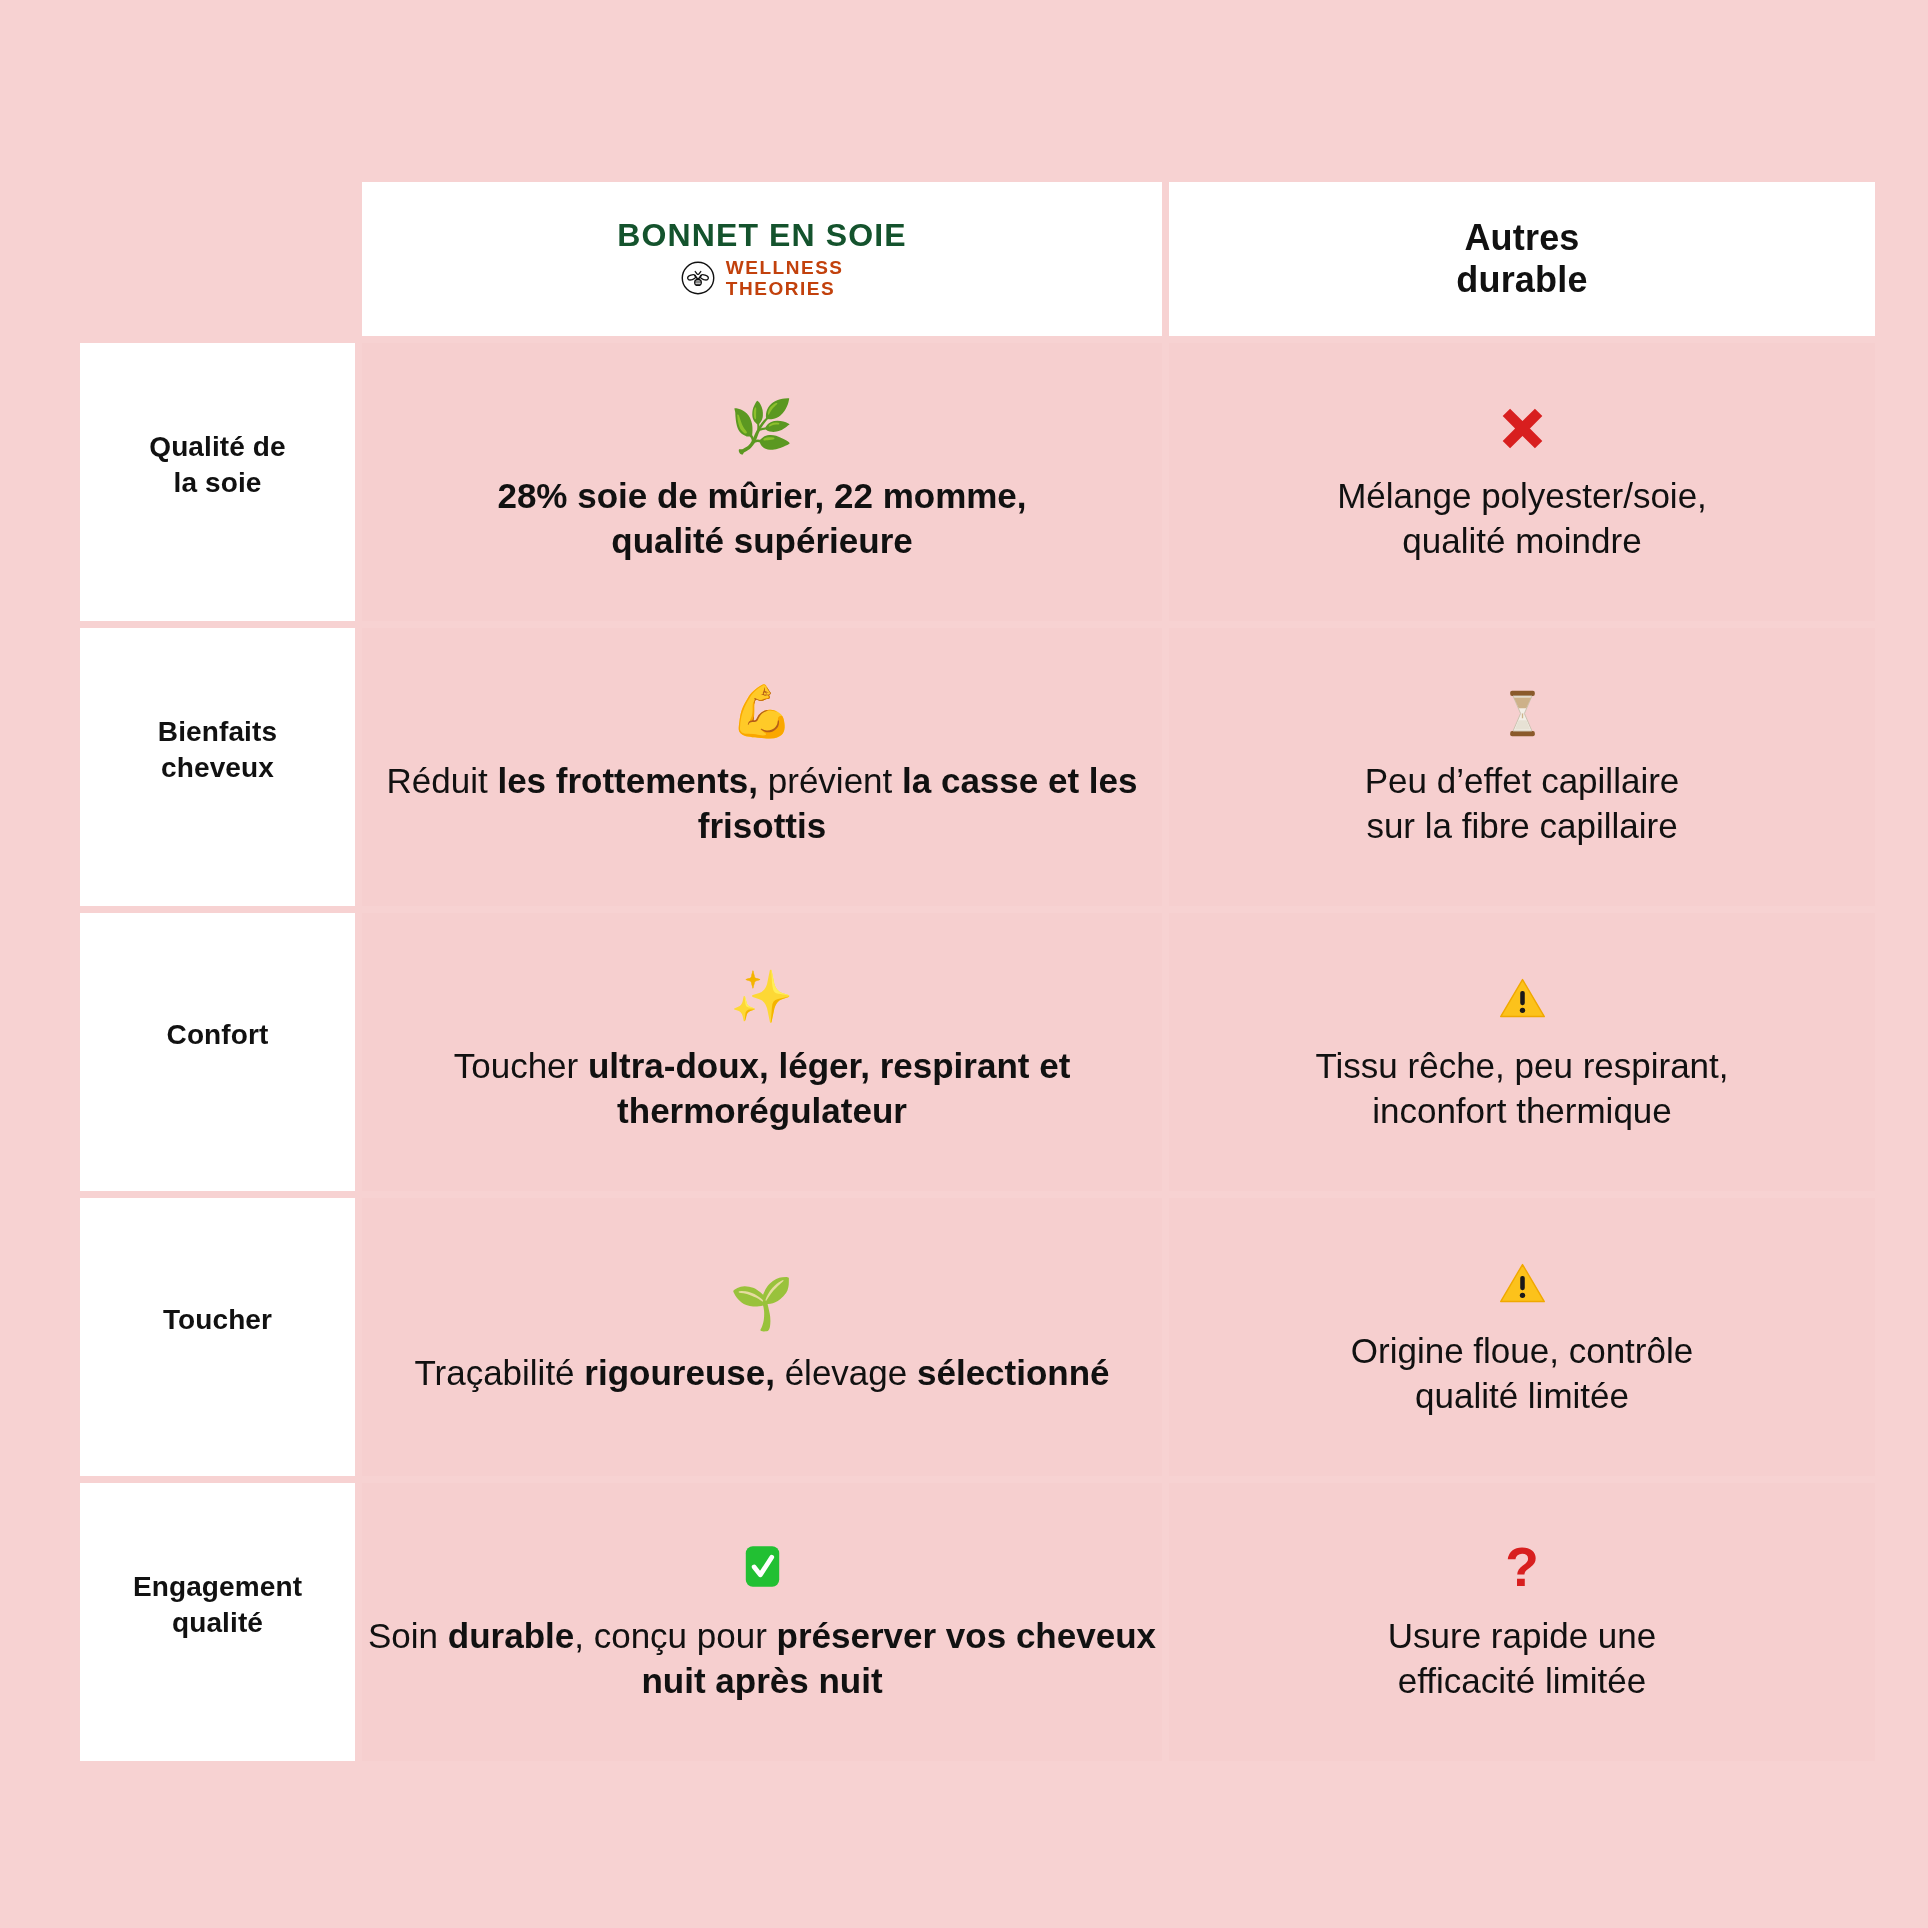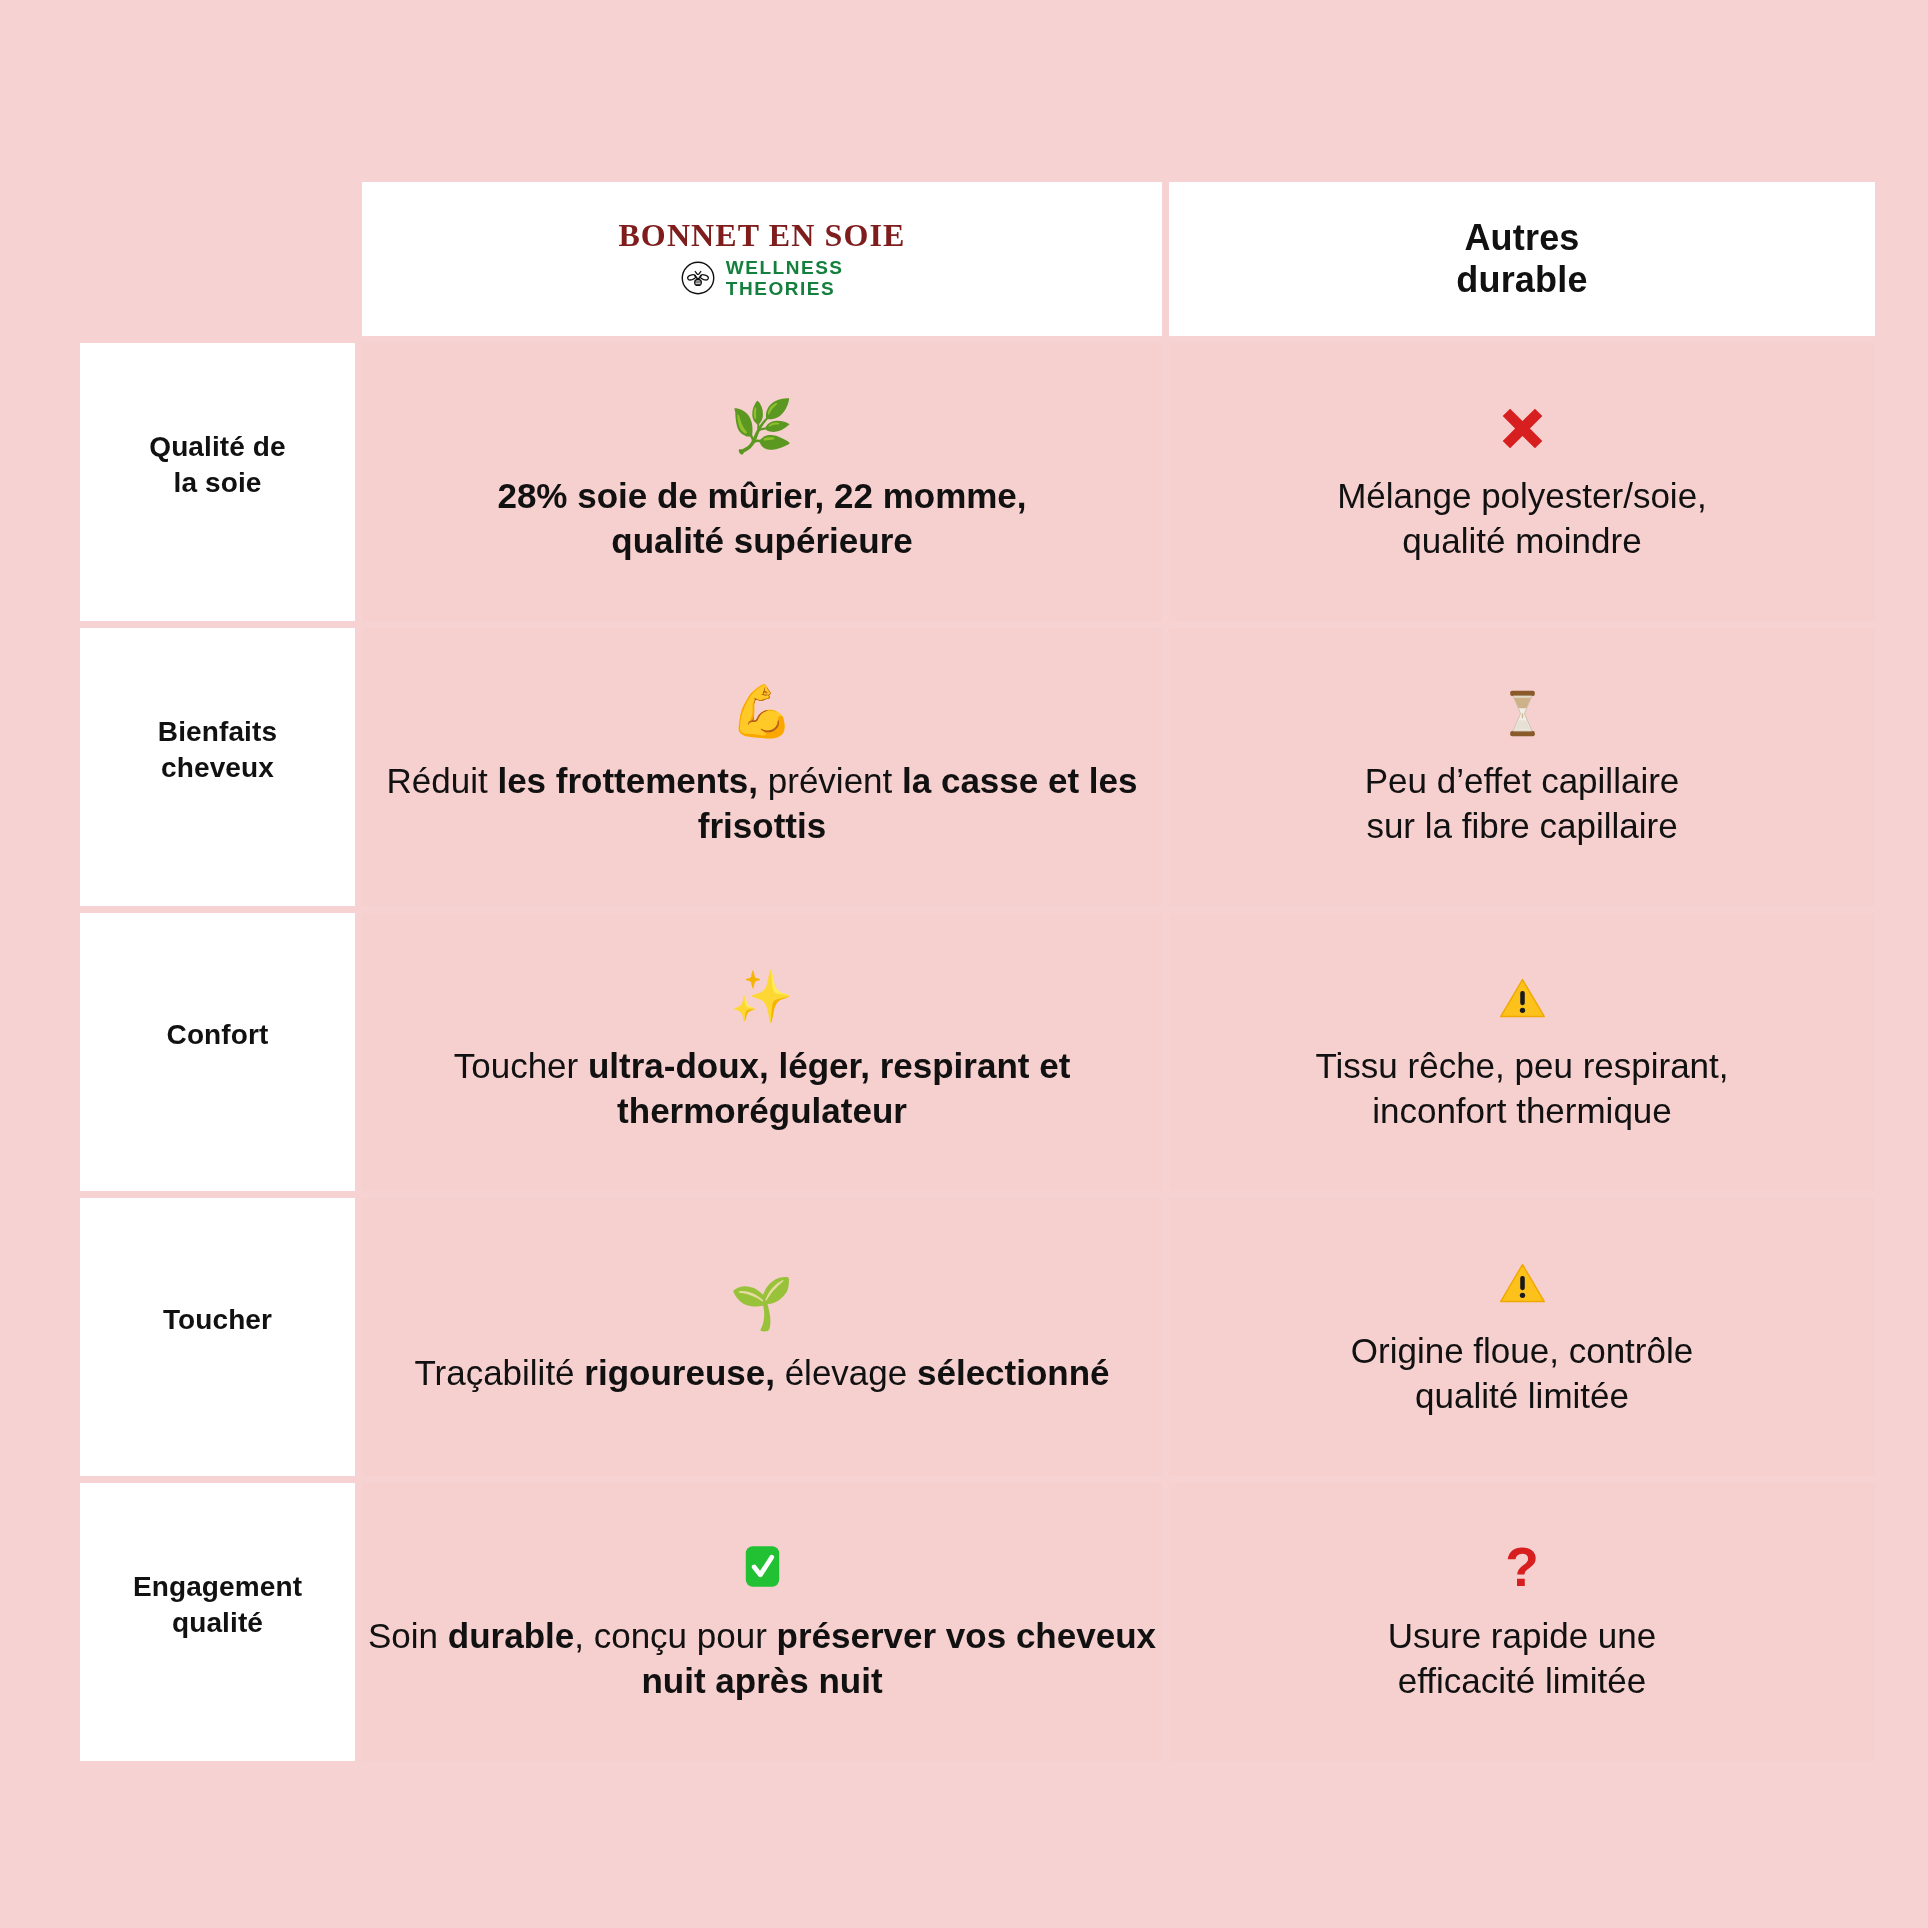--- a/index.html
+++ b/index.html
@@ -71,41 +71,40 @@
     flex-direction: column;
     align-items: center;
     justify-content: center;
     gap: 5.6px;
     line-height: 1;
   }
   .brand-title {
     font-size: 32px;
     font-weight: 700;
     letter-spacing: 0.035em;
-    color: #7f1d1d;
+    color: #14532d;
     text-transform: uppercase;
-    font-family: Liberation Serif, serif;
   }
   .brand-lockup {
     display: flex;
     align-items: center;
     gap: 9.4px;
   }
   .brand-mark {
     width: 36px;
     height: 36px;
     flex: 0 0 36px;
     display: block;
   }
   .brand-name {
     font-size: 19px;
     font-weight: 700;
     letter-spacing: 0.08em;
     line-height: 1.12;
-    color: #15803d;
+    color: #c2410c;
     text-align: left;
     text-transform: uppercase;
   }
 
   .others-head {
     font-size: 36px;
     font-weight: 700;
     line-height: 1.16;
     color: #111111;
     letter-spacing: 0.005em;

